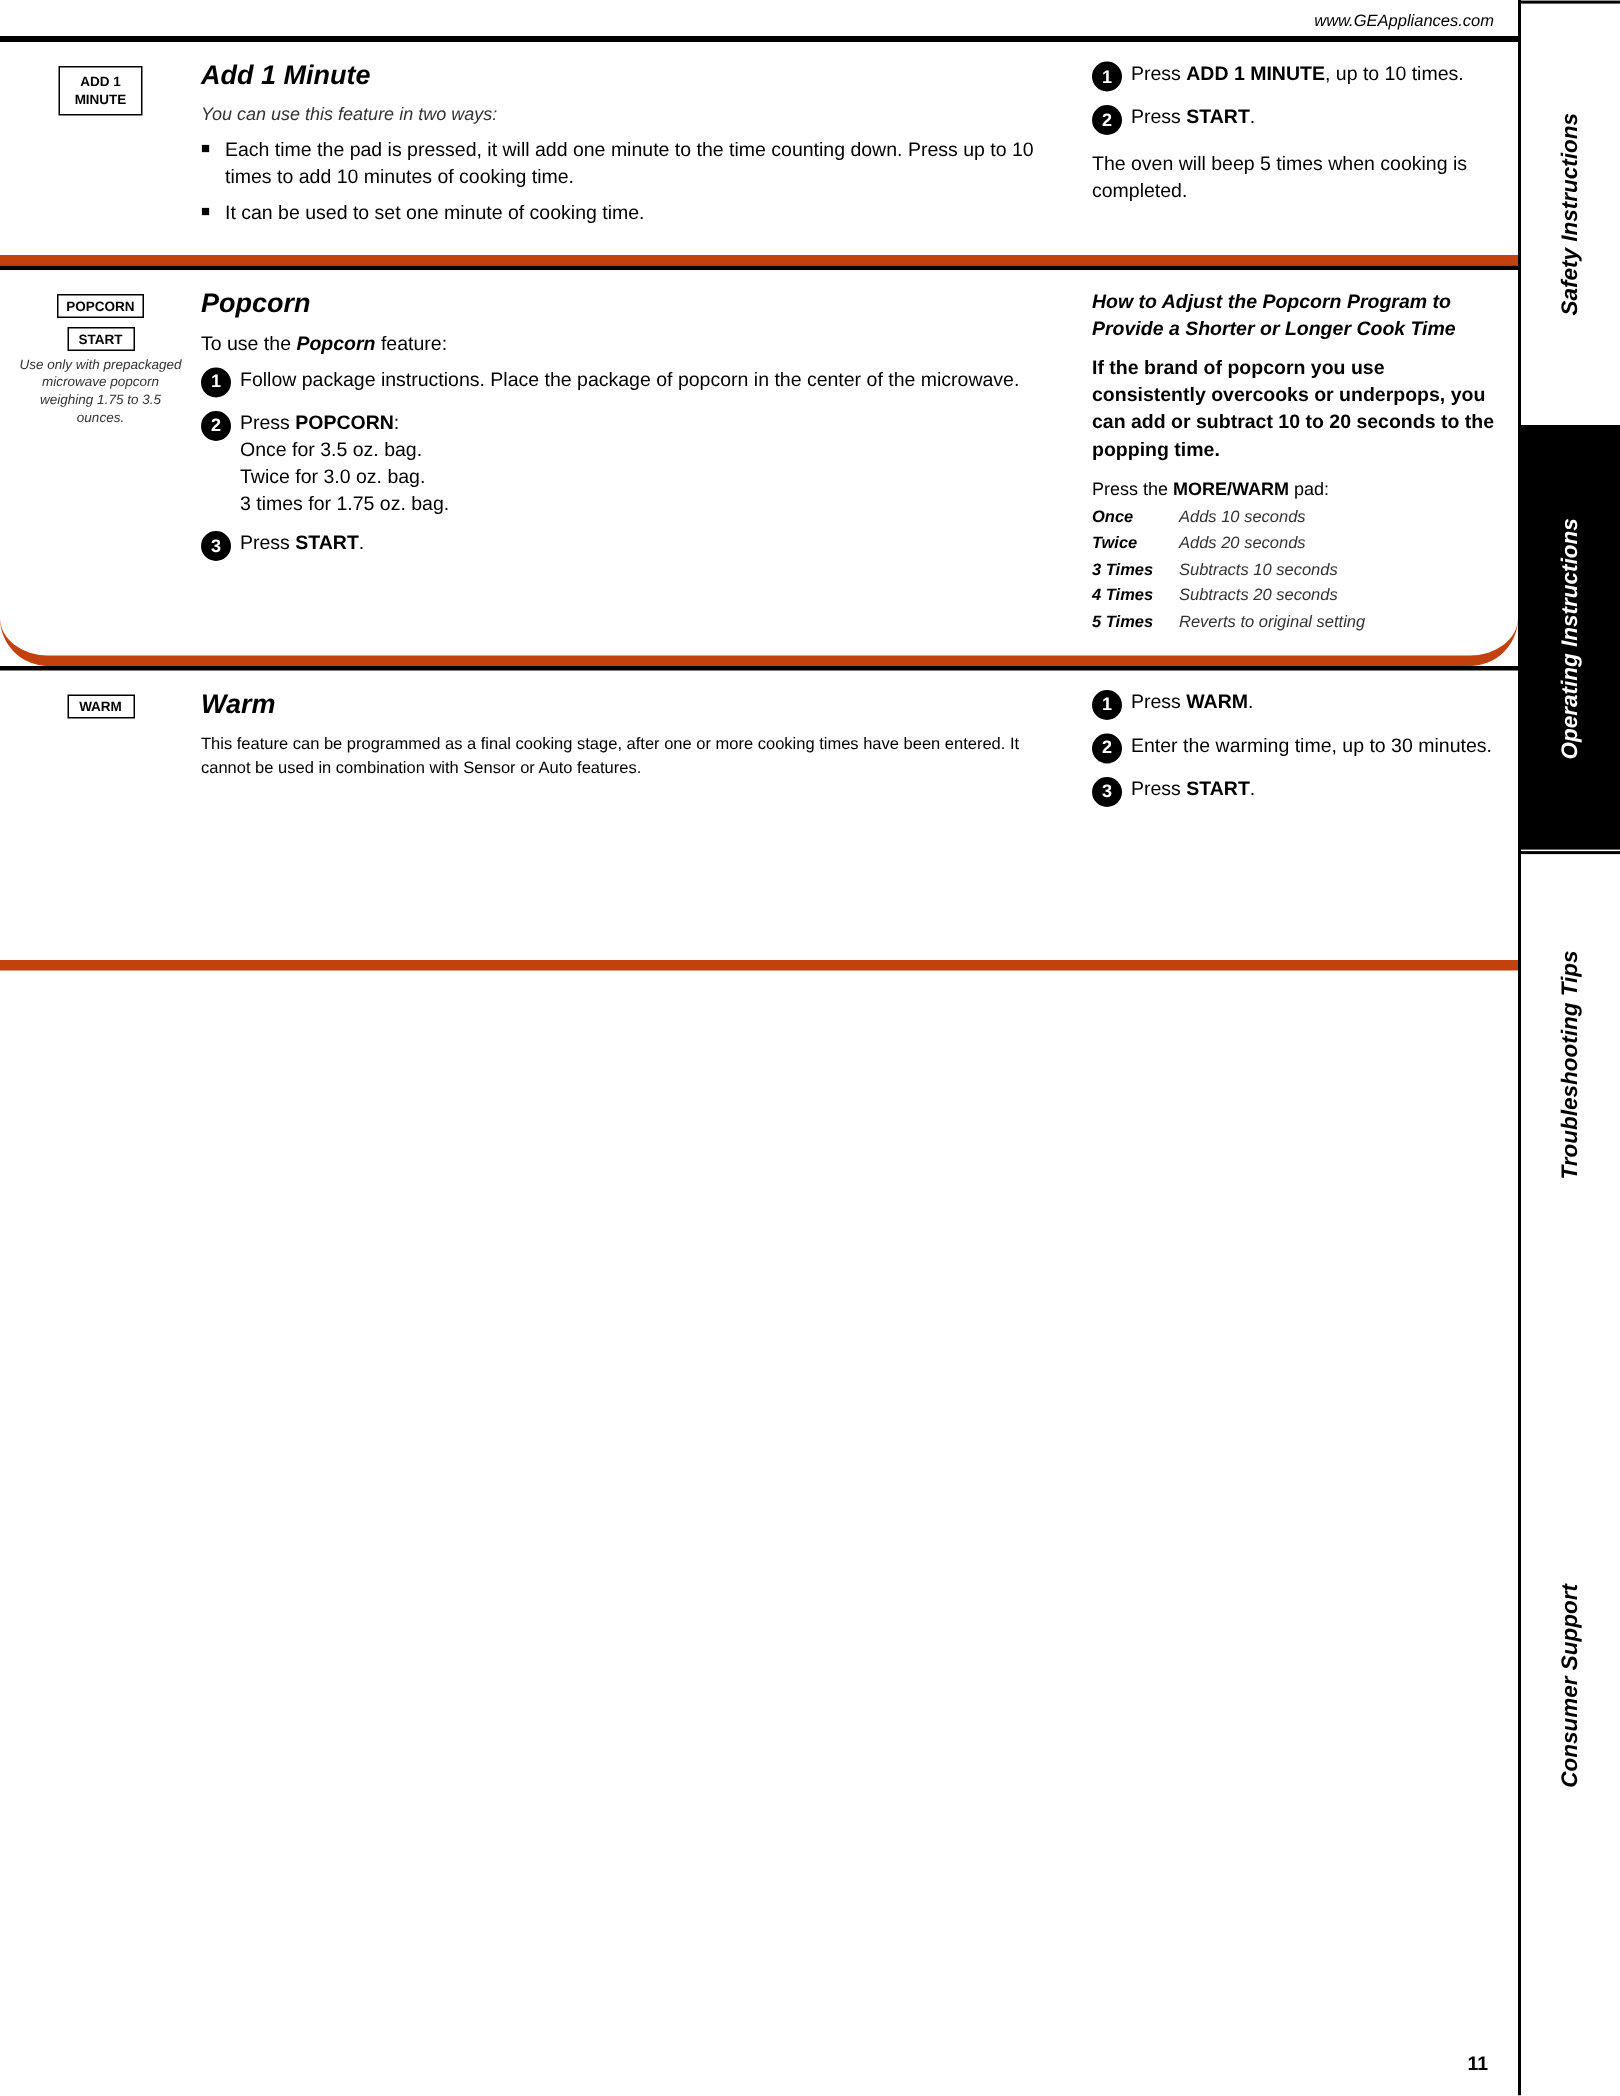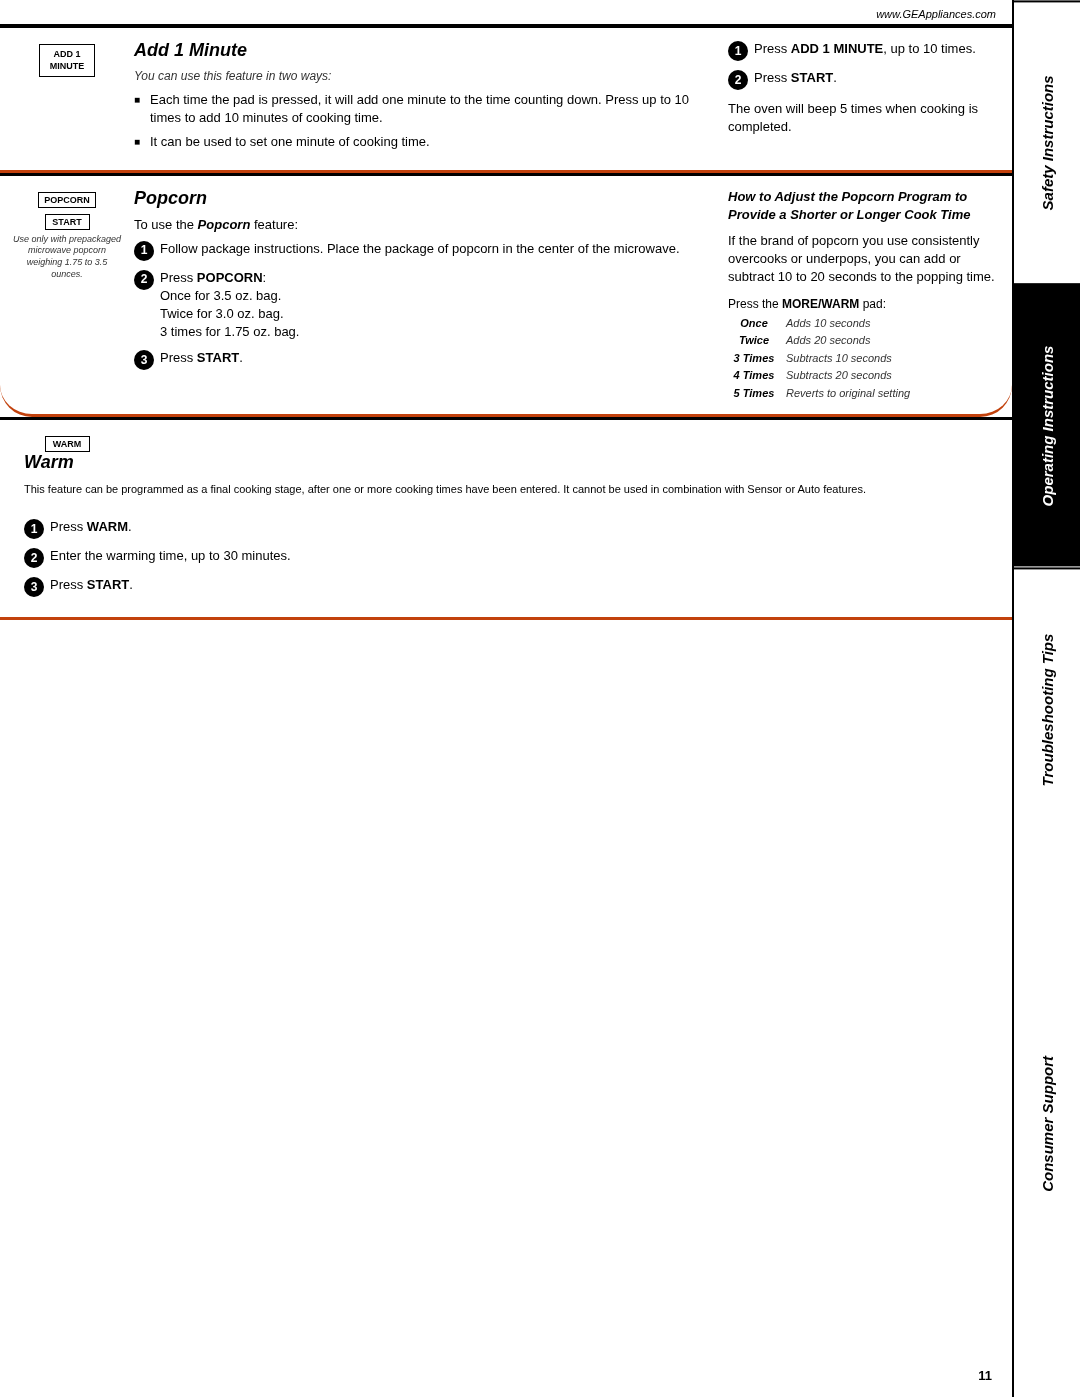--- a/index.html
+++ b/index.html
@@ -89,21 +89,21 @@
     .section-divider {
       height: 3px;
       background: #000;
       margin: 0;
     }
 
     
     .section {
       display: flex;
       padding: 12px 16px 12px 12px;
-      border-bottom: 3px solid #c2410c;
+      border-bottom: 7px solid #c2410c;
       min-height: 120px;
     }
 
     
     .left-col {
       width: 110px;
       flex-shrink: 0;
       display: flex;
       flex-direction: column;
       align-items: center;
@@ -215,21 +215,20 @@
       font-weight: bold;
       font-style: italic;
       margin-bottom: 8px;
       line-height: 1.4;
     }
 
     
     .moreless-table {
       font-size: 11px;
       line-height: 1.6;
-      text-align: center;
     }
     .moreless-row {
       display: flex;
       gap: 6px;
     }
     .moreless-label {
       font-weight: bold;
       font-style: italic;
       min-width: 52px;
     }
@@ -337,21 +336,21 @@
         <div class="step-num">3</div>
         <div class="step-content">
           Press <b>START</b>.
         </div>
       </div>
     </div>
     <div class="right-col">
       <div class="right-col-title">
         <b><i>How to Adjust the Popcorn Program to Provide a Shorter or Longer Cook Time</i></b>
       </div>
-      <div style="font-size:13px; margin-bottom:10px; line-height:1.4;">
+      <div style="font-size:13px; margin-bottom:10px; line-height:1.4;font-weight:bold;">
         If the brand of popcorn you use consistently overcooks or underpops, you can add or subtract 10 to 20 seconds to the popping time.
       </div>
       <div style="font-size:12px; margin-bottom:4px;">
         Press the <b>MORE/WARM</b> pad:
       </div>
       <div class="moreless-table">
         <div class="moreless-row">
           <span class="moreless-label">Once</span>
           <span class="moreless-value">Adds 10 seconds</span>
         </div>
@@ -370,21 +369,21 @@
         <div class="moreless-row">
           <span class="moreless-label">5 Times</span>
           <span class="moreless-value">Reverts to original setting</span>
         </div>
       </div>
     </div>
   </div>
 
   <div class="section-divider"></div>
 
-  <div class="section" style="min-height:200px;flex-direction:column;">
+  <div class="section" style="min-height:200px;">
     <div class="left-col">
       <div class="btn-box-small">WARM</div>
     </div>
     <div class="middle-col">
       <div class="section-title">Warm</div>
       <div style="font-size:11px; line-height:1.5;">
         This feature can be programmed as a final cooking stage, after one or more cooking times have been entered. It cannot be used in combination with Sensor or Auto features.
       </div>
     </div>
     <div class="right-col">

